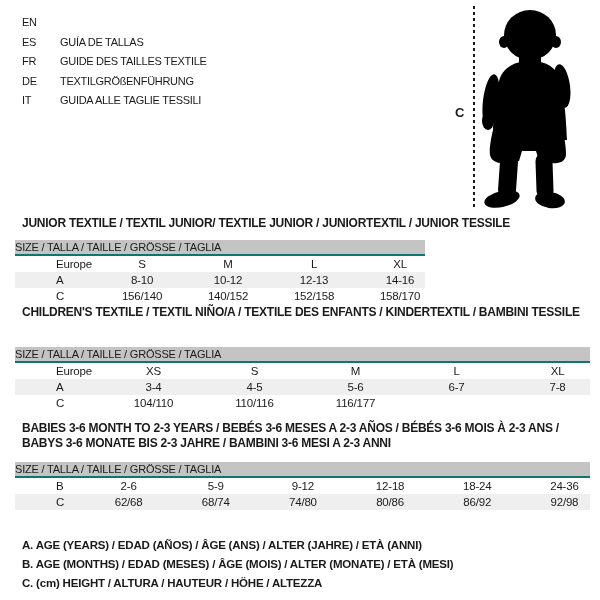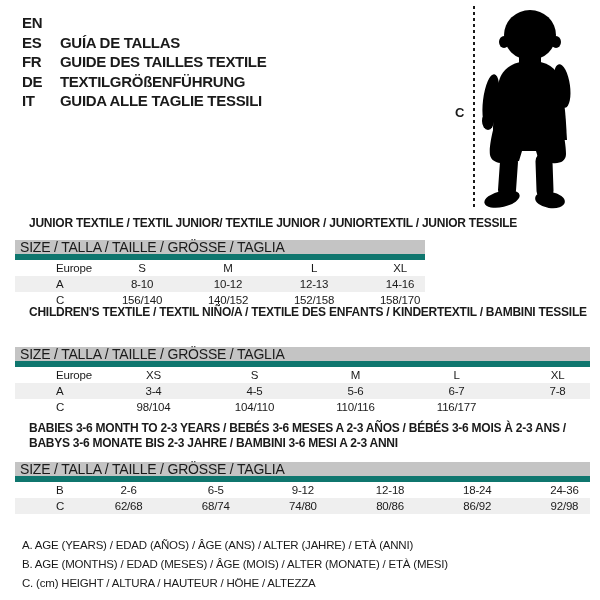--- a/index.html
+++ b/index.html
@@ -8,59 +8,59 @@
     background: #ffffff;
     font-family: "Liberation Sans", sans-serif;
     color: #1a1a1a;
     position: relative;
     overflow: hidden;
   }
   .page { position: absolute; inset: 0; width: 600px; height: 600px; }
 
   
   .lang-block { position: absolute; top: 13px; left: 22px; }
-  .lang-row { display: flex; font-weight: bold; font-size: 15px; line-height: 19.5px; letter-spacing: -0.3px; }
+  .lang-row { display: flex; font-weight: normal; font-size: 11px; line-height: 19.5px; letter-spacing: -0.3px; }
   .lang-code { width: 38px; }
 
   
   .measure-line {
     position: absolute; left: 473px; top: 6px; width: 2px; height: 203px;
     background: repeating-linear-gradient(to bottom, #1a1a1a 0px, #1a1a1a 3px, transparent 3px, transparent 6px);
   }
   .measure-label { position: absolute; left: 455px; top: 105px; font-weight: bold; font-size: 13px; }
   .baby-svg { position: absolute; left: 478px; top: 8px; width: 95px; height: 205px; }
 
   
-  .sec-title { position: absolute; left: 22px; font-weight: bold; font-size: 12px; letter-spacing: -0.25px; white-space: nowrap; margin-left: 7px; }
+  .sec-title { position: absolute; left: 22px; font-weight: bold; font-size: 12px; letter-spacing: -0.25px; white-space: nowrap; }
   .sec-title .line { display: block; line-height: 15px; }
 
   
   .tbl { position: absolute; left: 15px; font-size: 11.5px; letter-spacing: -0.2px; }
   .size-bar {
-    background: #c4c4c4; border-bottom: 6px solid #0f766e;
-    height: 14px; line-height: 14px; padding-left: 5px; font-size: 14px;
+    background: #c4c4c4; border-bottom: 2px solid #0f766e;
+    height: 14px; line-height: 14px; font-size: 11px;
   }
   .t-row { display: grid; height: 16px; line-height: 16px; align-items: center; }
   .t-row.stripe { background: #efefef; }
   .cols4 { grid-template-columns: 66px repeat(4, 1fr); }
   .cols5 { grid-template-columns: 70px repeat(5, 1fr); }
   .cols6 { grid-template-columns: 52px repeat(6, 1fr); }
   .cell { text-align: center; margin-left: 36px; }
   .cell.lbl { text-align: left; padding-left: 5px; }
 
   .tbl-junior { top: 240px; width: 410px; }
   .tbl-children { top: 347px; width: 575px; }
   .tbl-babies { top: 462px; width: 575px; }
 
   .title-junior { top: 216px; }
   .title-children { top: 305px; text-align: right; }
   .title-babies { top: 421px; }
 
   
-  .footnotes { position: absolute; left: 22px; top: 536px; font-weight: normal; font-size: 11.5px; letter-spacing: -0.2px; }
+  .footnotes { position: absolute; left: 22px; top: 536px; font-weight: bold; font-size: 11.5px; letter-spacing: -0.2px; }
   .footnotes .fn { line-height: 19px; white-space: nowrap; }
 </style>
 </head>
 <body>
 
 <div class="page">
 
   <div class="lang-block">
     <div class="lang-row">
       <span class="lang-code">EN</span>
@@ -144,37 +144,36 @@
     <div class="t-row cols5 stripe">
       <div class="cell lbl">A</div>
       <div class="cell">3-4</div>
       <div class="cell">4-5</div>
       <div class="cell">5-6</div>
       <div class="cell">6-7</div>
       <div class="cell">7-8</div>
     </div>
     <div class="t-row cols5">
       <div class="cell lbl">C</div>
-      <div class="cell">98/104</div>
       <div class="cell">104/110</div>
       <div class="cell">110/116</div>
       <div class="cell">116/177</div>
     </div>
   </div>
 
   <div class="sec-title title-babies">
     <span class="line">BABIES 3-6 MONTH TO 2-3 YEARS / BEBÉS 3-6 MESES A 2-3 AÑOS / BÉBÉS 3-6 MOIS À 2-3 ANS /</span>
     <span class="line">BABYS 3-6 MONATE BIS 2-3 JAHRE / BAMBINI 3-6 MESI A 2-3 ANNI</span>
   </div>
   <div class="tbl tbl-babies">
     <div class="size-bar">SIZE / TALLA / TAILLE / GRÖSSE / TAGLIA</div>
     <div class="t-row cols6">
       <div class="cell lbl">B</div>
       <div class="cell">2-6</div>
-      <div class="cell">6-5</div>
+      <div class="cell">5-9</div>
       <div class="cell">9-12</div>
       <div class="cell">12-18</div>
       <div class="cell">18-24</div>
       <div class="cell">24-36</div>
     </div>
     <div class="t-row cols6 stripe">
       <div class="cell lbl">C</div>
       <div class="cell">62/68</div>
       <div class="cell">68/74</div>
       <div class="cell">74/80</div>

